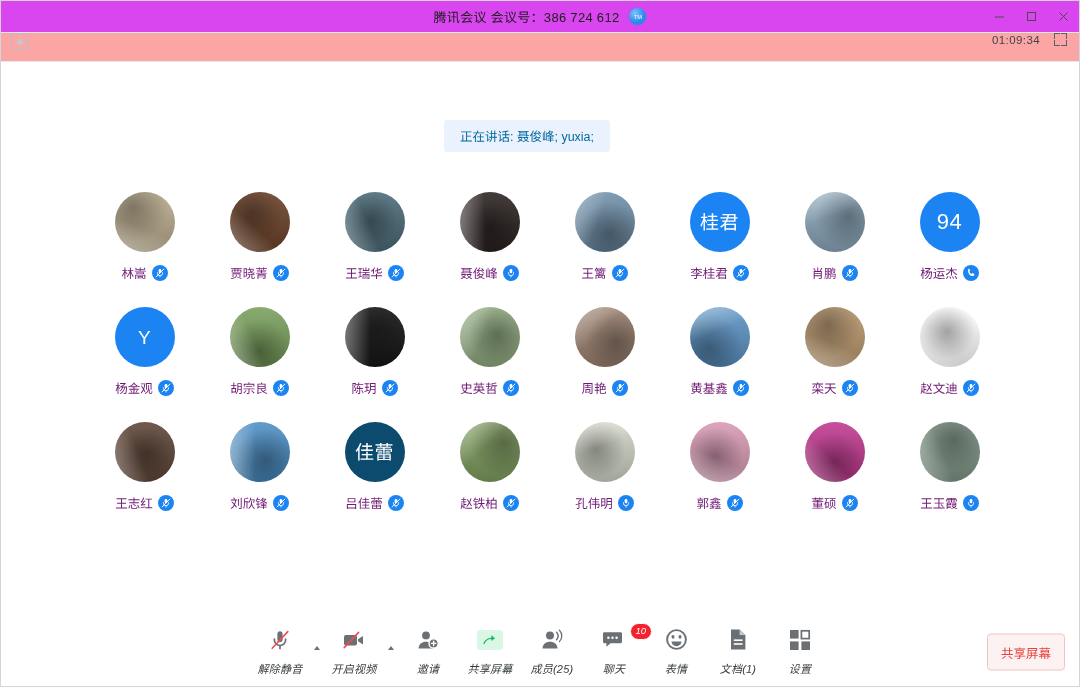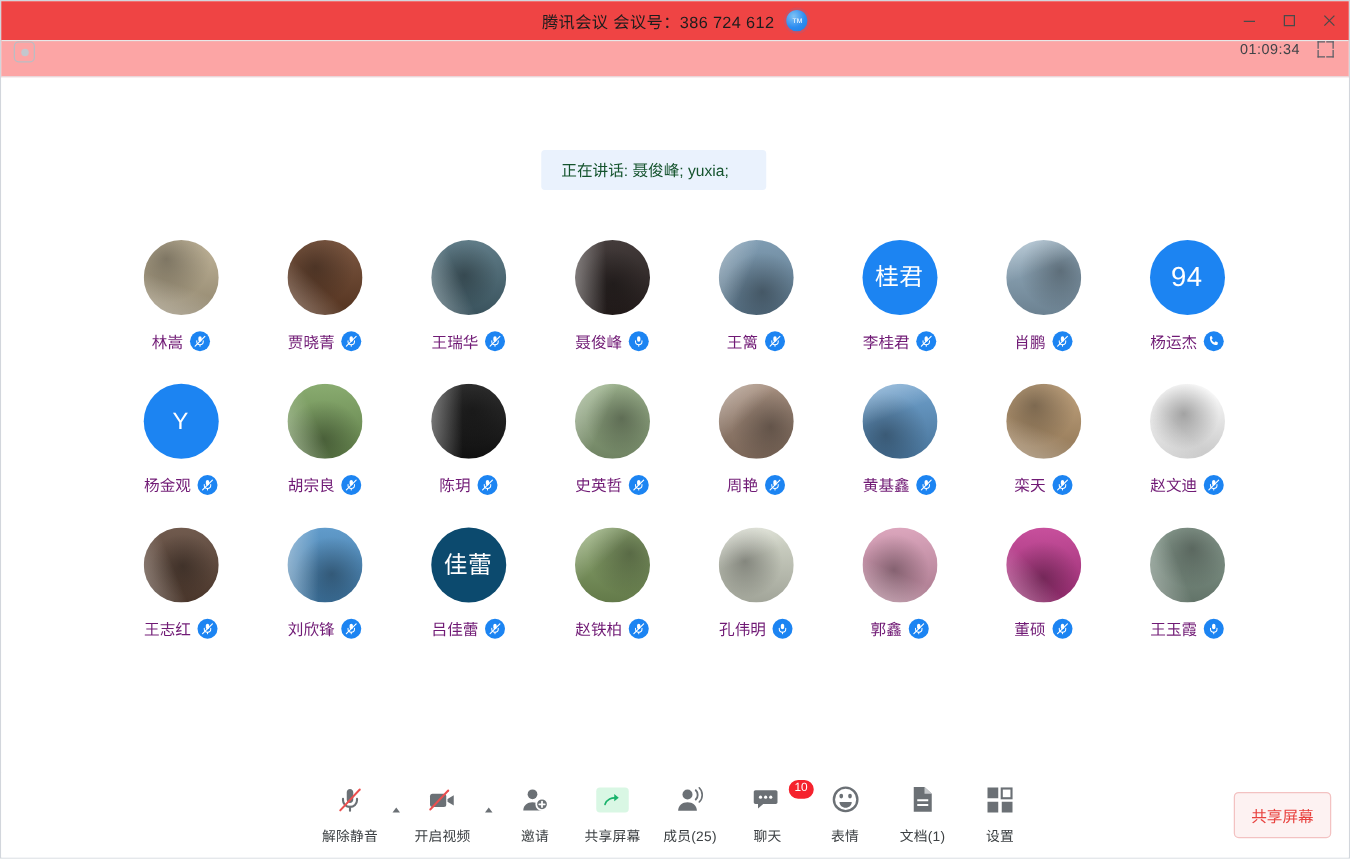--- a/index.html
+++ b/index.html
@@ -14,21 +14,21 @@
     position:relative;width:1080px;height:687px;
     display:flex;flex-direction:column;
     background:#ffffff;
     box-sizing:border-box;
     border:1px solid #d2d6dc;
   }
 
   
   .titlebar{
     height:31px;flex:0 0 31px;
-    background:#ef4444;
+    background:#d946ef;
     border-bottom:1px solid #e8e8e8;
     display:flex;align-items:center;
     position:relative;
   }
   .titlebar-center{
     position:absolute;left:0;right:0;top:0;bottom:0;
     display:flex;align-items:center;justify-content:center;gap:10px;
     pointer-events:none;
   }
   .title-text{
@@ -82,25 +82,25 @@
   .fullscreen-ico span:nth-child(1){left:0;top:0;border-left:1.5px solid #5a5f66;border-top:1.5px solid #5a5f66;}
   .fullscreen-ico span:nth-child(2){right:0;top:0;border-right:1.5px solid #5a5f66;border-top:1.5px solid #5a5f66;}
   .fullscreen-ico span:nth-child(3){left:0;bottom:0;border-left:1.5px solid #5a5f66;border-bottom:1.5px solid #5a5f66;}
   .fullscreen-ico span:nth-child(4){right:0;bottom:0;border-right:1.5px solid #5a5f66;border-bottom:1.5px solid #5a5f66;}
 
   
   .stage{
     flex:1 1 auto;position:relative;background:#ffffff;overflow:hidden;
   }
   .speaking-banner{
-    position:absolute;left:432px;top:58px;
+    position:absolute;left:443px;top:58px;
     background:#eaf2fd;
     border-radius:3px;
-    padding:6px 30px 7px 16px;
-    font-size:12.5px;color:#14532d;
+    padding:6px 16px 7px 16px;
+    font-size:12.5px;color:#0369a1;
     white-space:nowrap;
   }
 
   .grid{
     position:absolute;left:86px;top:128px;
     width:920px;
     display:grid;
     grid-template-columns:repeat(8,115px);
     grid-auto-rows:115px;
     column-gap:0;row-gap:0;
@@ -143,20 +143,21 @@
     background:#ffffff;
     position:relative;
     display:flex;align-items:center;justify-content:center;
   }
   .tool-group{display:flex;align-items:flex-end;gap:0;}
   .tool{
     width:62px;
     display:flex;flex-direction:column;align-items:center;justify-content:flex-end;
     padding-bottom:2px;
     position:relative;
+    font-style:italic;
   }
   .tool .ico{
     height:26px;display:flex;align-items:center;justify-content:center;position:relative;
   }
   .tool .lbl{
     margin-top:7px;font-size:11px;color:#3c4043;white-space:nowrap;letter-spacing:.2px;
   }
   .caret{
     width:12px;align-self:flex-start;margin-top:8px;
     display:flex;align-items:center;justify-content:center;

